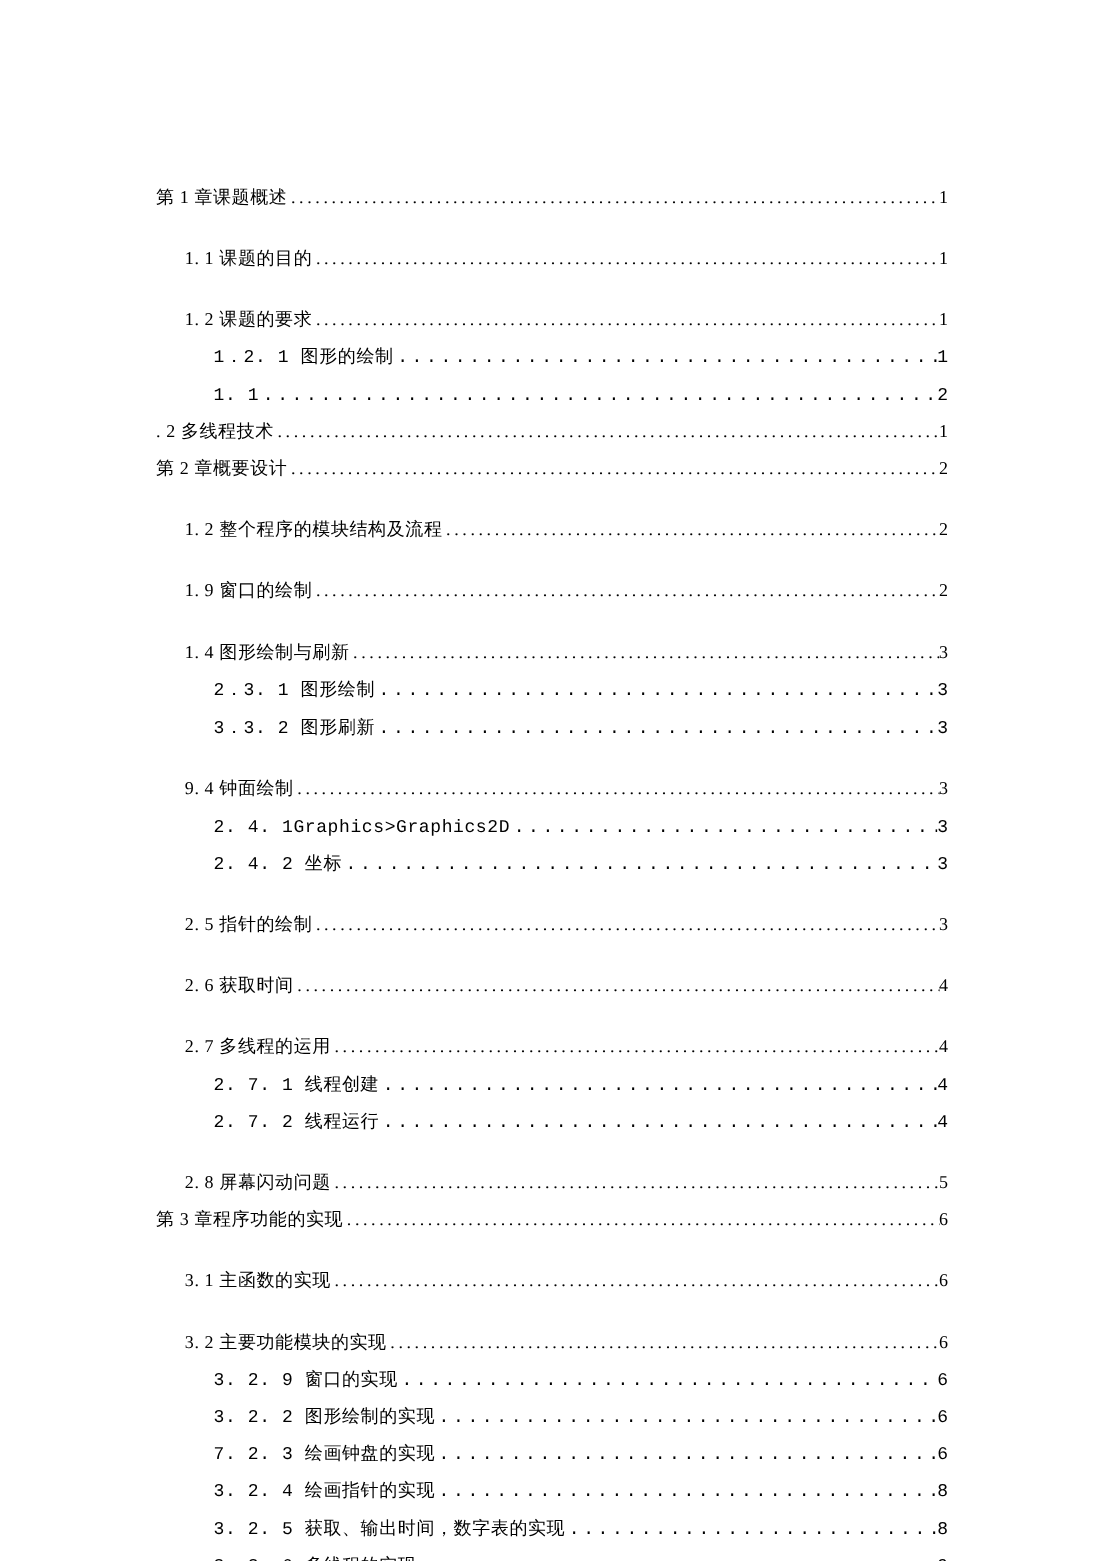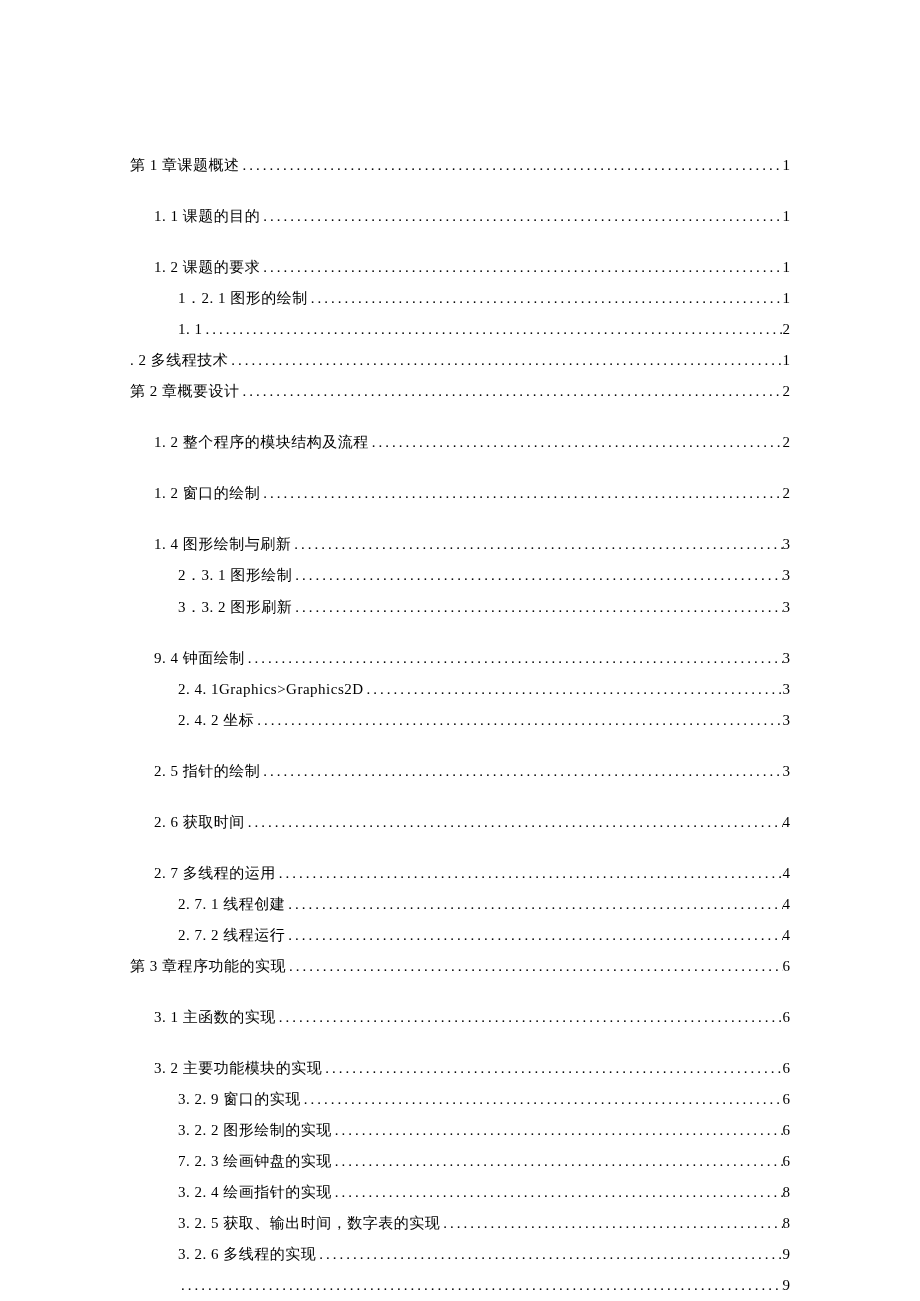--- a/index.html
+++ b/index.html
@@ -24,21 +24,21 @@
       flex: 1 1 auto;
       overflow: hidden;
       letter-spacing: 3px;
       color: #000;
       padding: 0 3px;
     }
     .toc-dots::after { content: "........................................................................................................................."; }
     .toc-page { flex: 0 0 auto; }
     .lvl-0 { padding-left: 0; }
     .lvl-1 { padding-left: 24px; margin-top: 20px; }
-    .lvl-2 { padding-left: 48px; }
+    .lvl-2 { padding-left: 48px; font-family: Liberation Mono, monospace; }
   </style>
 </head>
 <body>
 
 <div class="toc" id="toc-root">
     <div class="toc-line lvl-0">
       <span class="toc-title">第 1 章课题概述</span>
       <span class="toc-dots"></span>
       <span class="toc-page">1</span>
     </div>
@@ -71,21 +71,21 @@
       <span class="toc-title">第 2 章概要设计</span>
       <span class="toc-dots"></span>
       <span class="toc-page">2</span>
     </div>
     <div class="toc-line lvl-1">
       <span class="toc-title">1. 2 整个程序的模块结构及流程</span>
       <span class="toc-dots"></span>
       <span class="toc-page">2</span>
     </div>
     <div class="toc-line lvl-1">
-      <span class="toc-title">1. 2  窗口的绘制</span>
+      <span class="toc-title">1. 9  窗口的绘制</span>
       <span class="toc-dots"></span>
       <span class="toc-page">2</span>
     </div>
     <div class="toc-line lvl-1">
       <span class="toc-title">1. 4  图形绘制与刷新</span>
       <span class="toc-dots"></span>
       <span class="toc-page">3</span>
     </div>
     <div class="toc-line lvl-2">
       <span class="toc-title">2．3. 1 图形绘制</span>
@@ -130,20 +130,25 @@
     <div class="toc-line lvl-2">
       <span class="toc-title">2. 7. 1 线程创建</span>
       <span class="toc-dots"></span>
       <span class="toc-page">4</span>
     </div>
     <div class="toc-line lvl-2">
       <span class="toc-title">2. 7. 2 线程运行</span>
       <span class="toc-dots"></span>
       <span class="toc-page">4</span>
     </div>
+    <div class="toc-line lvl-1">
+      <span class="toc-title">2. 8 屏幕闪动问题</span>
+      <span class="toc-dots"></span>
+      <span class="toc-page">5</span>
+    </div>
     <div class="toc-line lvl-0">
       <span class="toc-title">第 3 章程序功能的实现</span>
       <span class="toc-dots"></span>
       <span class="toc-page">6</span>
     </div>
     <div class="toc-line lvl-1">
       <span class="toc-title">3. 1 主函数的实现</span>
       <span class="toc-dots"></span>
       <span class="toc-page">6</span>
     </div>

